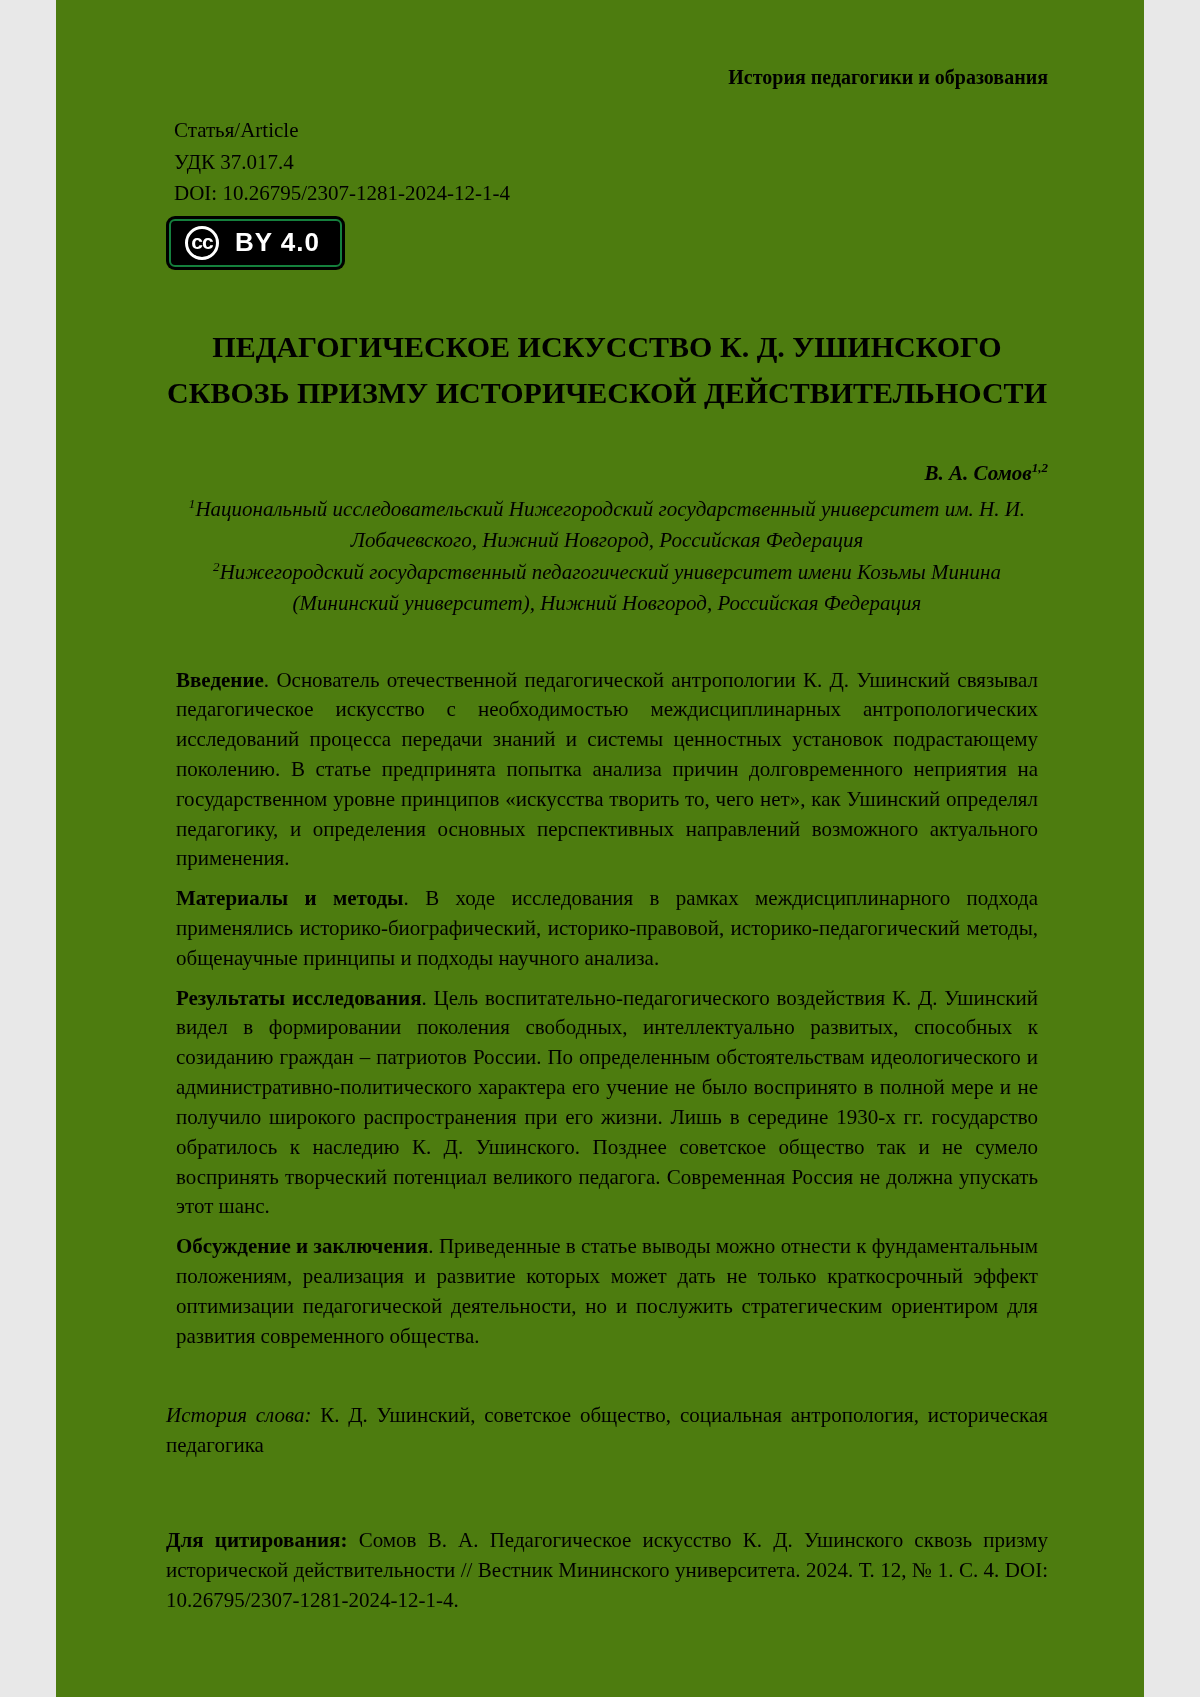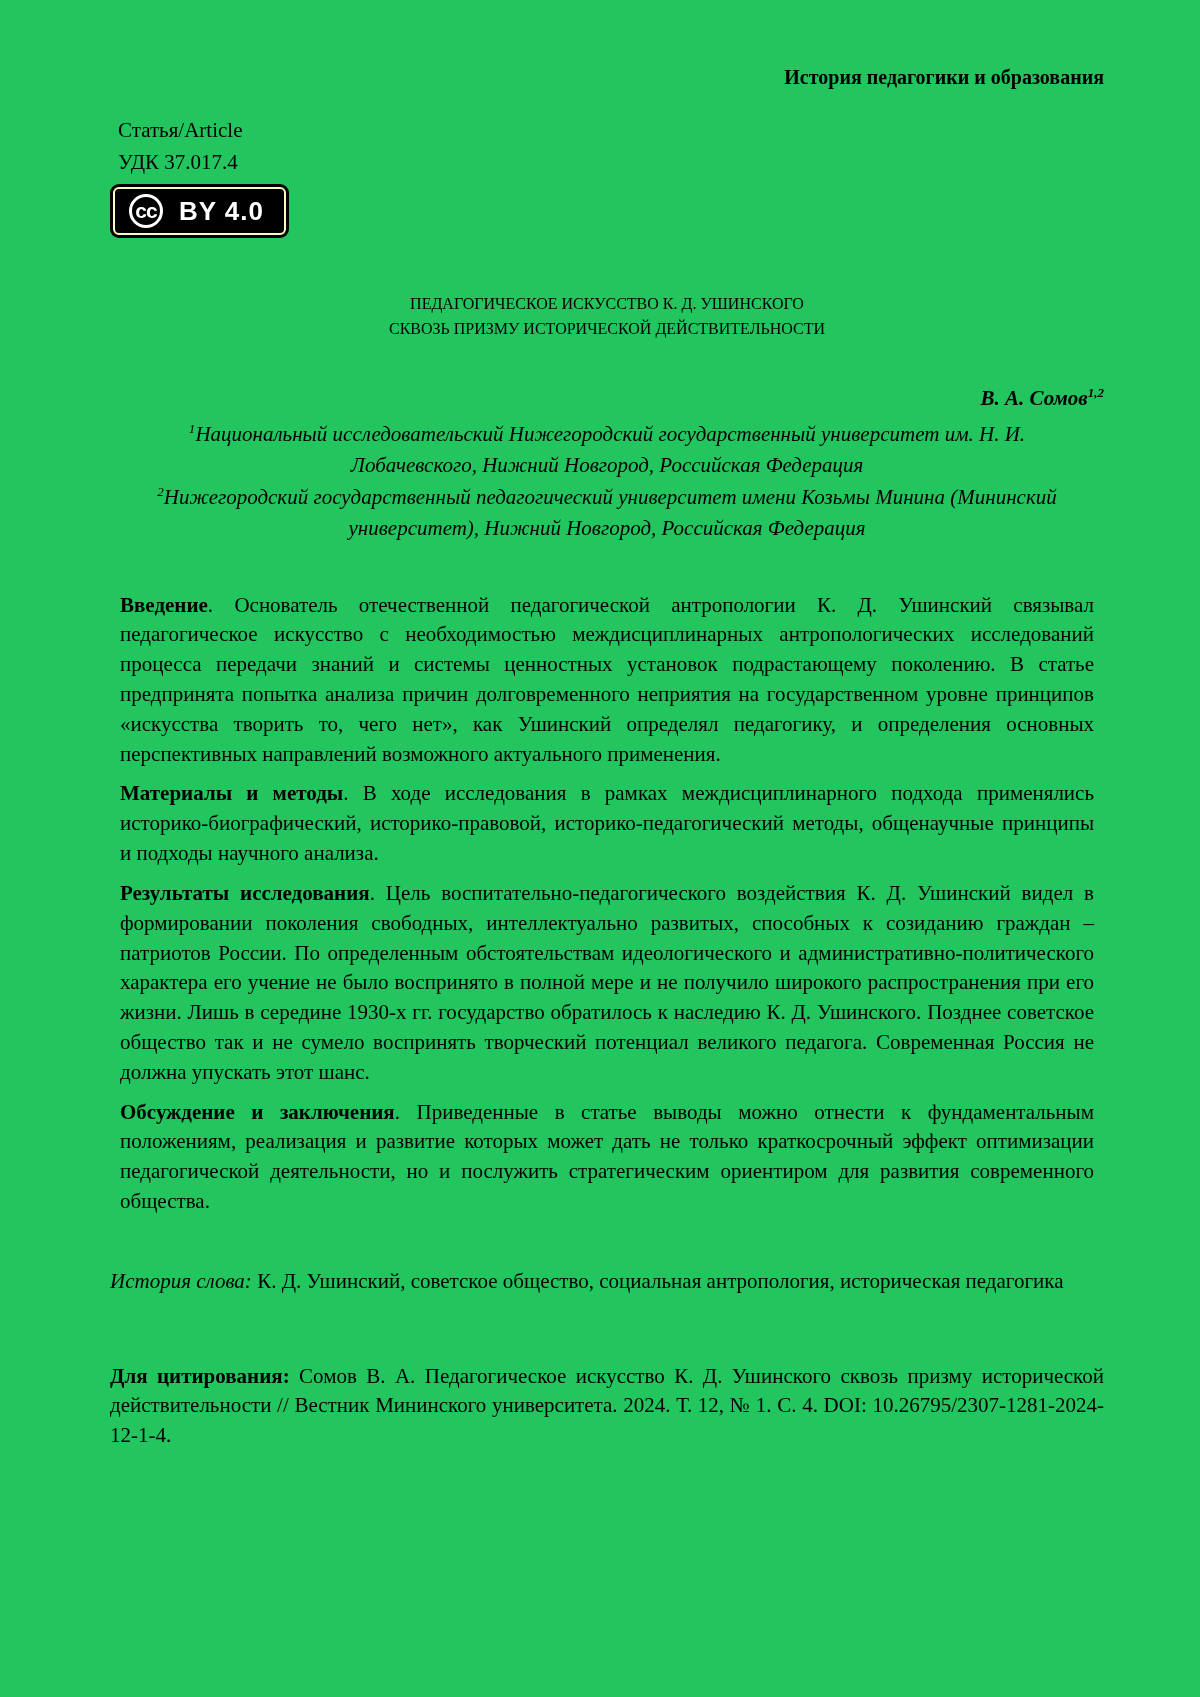--- a/index.html
+++ b/index.html
@@ -1,20 +1,20 @@
 <!DOCTYPE html>
 <html lang="ru"><head>
 <meta charset="utf-8">
 <style>
   html, body { margin: 0; padding: 0; background: #e8e8e8; }
   .page {
-    width: 1200px;
+    width: 1088px;
     height: 1697px;
     margin: 0 auto;
-    background: #22c55e;
+    background: #4d7c0f;
     box-sizing: border-box;
     padding: 66px 96px 52px 110px;
     font-family: "Liberation Serif", "DejaVu Serif", serif;
     font-size: 21px;
     color: #000;
     display: flex;
     flex-direction: column;
     position: relative;
   }
   .header-right {
@@ -32,21 +32,21 @@
   .meta-block { line-height: 1.5; padding-left: 8px; }
   .cc-badge {
     background: #000;
     border-radius: 9px;
     padding: 3px;
     margin-top: 6px;
     margin-right: 14px;
     display: inline-block;
   }
   .cc-badge-inner {
-    border: 2px solid #fef9c3;
+    border: 2px solid #15803d;
     border-radius: 6px;
     display: flex;
     align-items: center;
     gap: 16px;
     padding: 5px 20px 5px 14px;
   }
   .cc-circle {
     width: 34px; height: 34px;
     border: 3px solid #fff;
     border-radius: 50%;
@@ -64,22 +64,22 @@
   }
   .cc-label {
     color: #fff;
     font-family: "Liberation Sans", sans-serif;
     font-weight: bold;
     font-size: 26px;
     letter-spacing: 1px;
   }
   .title {
     text-align: center;
-    font-weight: normal;
-    font-size: 16px;
+    font-weight: bold;
+    font-size: 30px;
     line-height: 1.55;
     margin: 54px 0 0 0;
   }
   .author-line {
     text-align: right;
     font-weight: bold;
     font-style: italic;
     margin-top: 44px;
     font-size: 21px;
   }
@@ -124,20 +124,21 @@
 <body>
 
 <div class="page">
 
   <div class="header-right">История педагогики и образования</div>
 
   <div class="meta-row">
     <div class="meta-block">
       <div>Статья/Article</div>
       <div>УДК 37.017.4</div>
+      <div>DOI: 10.26795/2307-1281-2024-12-1-4</div>
     </div>
     <div class="cc-badge">
       <div class="cc-badge-inner">
         <span class="cc-circle">cc</span>
         <span class="cc-label">BY 4.0</span>
       </div>
     </div>
   </div>
 
   <h1 class="title">

